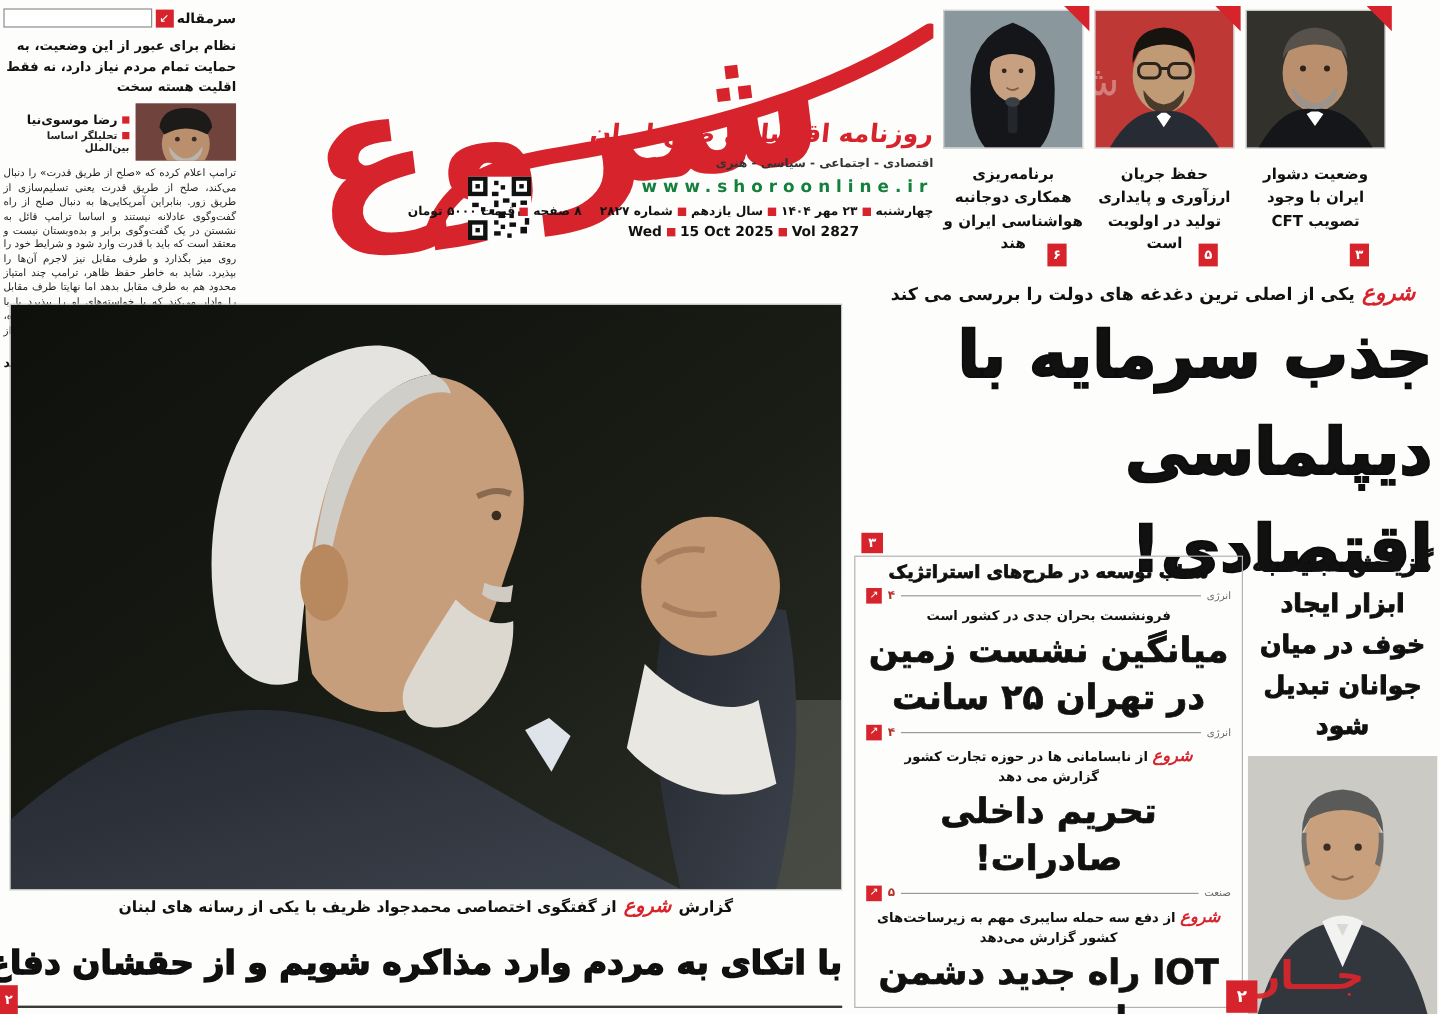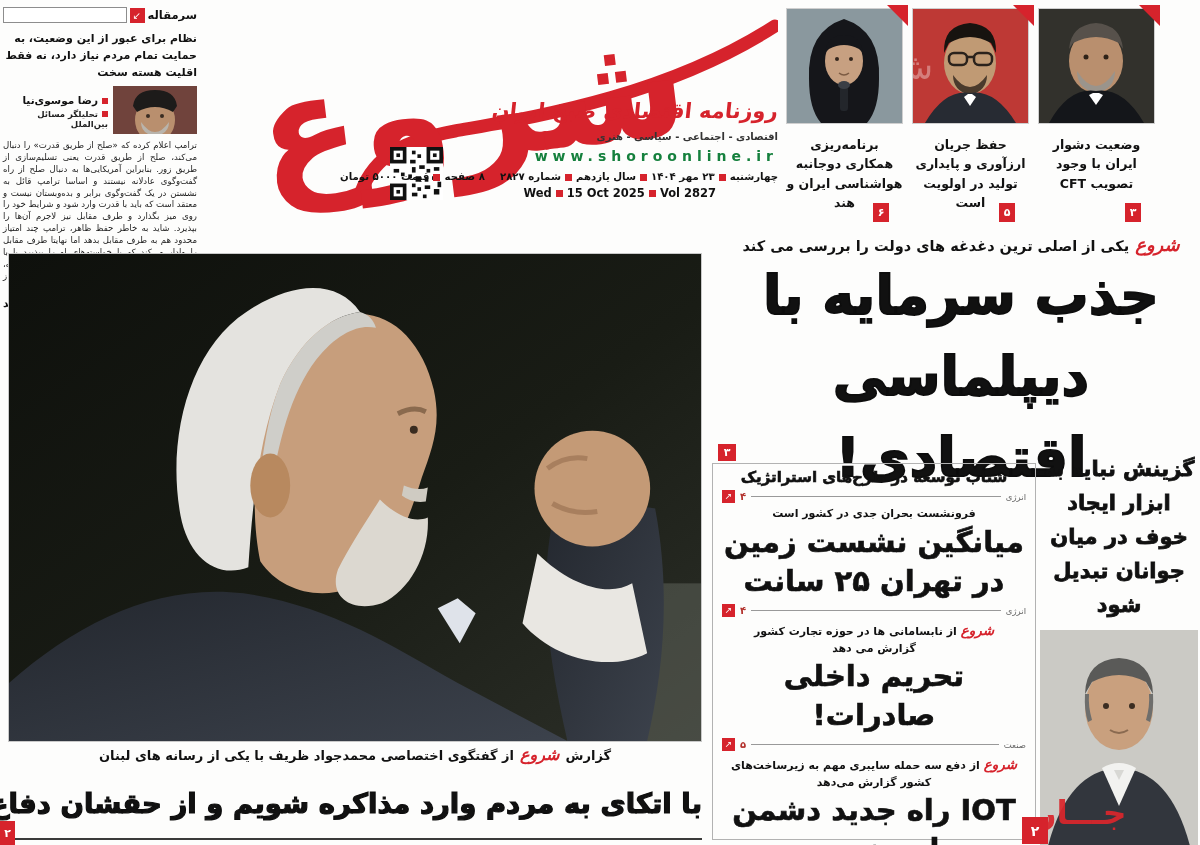--- a/index.html
+++ b/index.html
@@ -36,21 +36,21 @@
   .tb{top:8px;width:117px;height:214px;text-align:center;}
   .tb-photo{width:115px;height:114px;border:1px solid #cfcfcf;}
   .tb-title{font-size:12.5px;font-weight:bold;line-height:1.55;margin-top:7px;}
   .tb-corner{position:absolute;top:-3px;right:-5px;width:0;height:0;border-top:21px solid #d6232c;border-left:21px solid transparent;}
   .tb-badge{position:absolute;bottom:0;right:14px;width:16px;height:19px;font-size:11px;}
   
   #lead{left:728px;top:234px;width:466px;text-align:center;}
   .lead-kicker{font-size:14.5px;font-weight:bold;display:flex;justify-content:center;align-items:baseline;gap:6px;}
   .brand-word{color:#d6232c;font-style:italic;font-weight:bold;}
   .lead-kicker .brand-word{font-size:18px;}
-  .lead-title{font-size:54px;line-height:81px;font-weight:bold;-webkit-text-stroke:1.8px #0d0d0d;letter-spacing:-1px;}
+  .lead-title{font-size:54px;line-height:81px;font-weight:bold;-webkit-text-stroke:1.8px #0d0d0d;letter-spacing:-1px;text-align:right;}
   #lead-badge{left:718px;top:444px;width:18px;height:17px;font-size:11px;}
   
   #newscol{left:712px;top:463px;width:324px;height:377px;border:1px solid #b2b2b2;box-sizing:border-box;padding:3px 9px 0;}
   .item{text-align:center;}
   .kicker{font-size:11px;font-weight:bold;line-height:1.5;}
   .kicker .brand-word{font-size:13.5px;}
   .hl{font-weight:bold;line-height:1.35;-webkit-text-stroke:0.6px #111;}
   .hl-a{font-size:15px;}
   .hl-b{font-size:29px;}
   .divider{display:flex;align-items:center;gap:5px;margin:3px 0 3px;}
@@ -67,21 +67,21 @@
              line-height:62px;white-space:nowrap;-webkit-text-stroke:1.2px #0d0d0d;}
   #zrule{left:14px;top:838px;width:688px;border-top:2px solid #3a3a3a;}
   #zbadge{left:0;top:821px;width:15px;height:24px;font-size:11px;}
   
   #side{left:1040px;top:452px;width:158px;text-align:center;}
   .side-title{font-size:21px;font-weight:bold;line-height:1.62;-webkit-text-stroke:0.8px #111;}
   .side-photo{width:158px;height:216px;margin-top:8px;}
   #side-badge{left:1022px;top:817px;width:26px;height:27px;font-size:14px;z-index:5;}
   
   #watermark{left:1027px;top:790px;width:110px;height:46px;z-index:4;color:#d9262c;opacity:.93;
-             font-weight:bold;font-size:33px;line-height:46px;text-align:center;letter-spacing:-1px;}
+             font-weight:bold;font-size:33px;line-height:46px;letter-spacing:-1px;}
 </style>
 </head>
 <body>
 
 <div class="page">
 
   <div class="abs" id="editorial">
     <div class="ed-head">
       <span class="ed-label">سرمقاله</span>
       <span class="ed-icon">↙</span>
@@ -93,21 +93,21 @@
         <rect width="84" height="48" fill="#7d4a41"></rect>
         <rect width="84" height="48" fill="#5d3a35" opacity=".4"></rect>
         <ellipse cx="42" cy="34" rx="20" ry="22" fill="#b98f6e"></ellipse>
         <path d="M20,20 Q22,4 42,4 Q62,4 64,20 L60,26 Q42,16 24,26 Z" fill="#1d1b1a"></path>
         <path d="M28,36 Q42,56 56,36 Q56,48 42,50 Q28,48 28,36 Z" fill="#b9b4ac"></path>
         <circle cx="35" cy="30" r="2" fill="#3a2c22"></circle>
           <circle cx="49" cy="30" r="2" fill="#3a2c22"></circle>
       </svg>
       <div class="ed-auth">
         <div class="ed-name"><span class="bullet"></span><span>رضا موسوی‌نیا</span></div>
-        <div class="ed-role"><span class="bullet"></span><span>تحلیلگر مسائل بین‌الملل</span></div>
+        <div class="ed-role"><span class="bullet"></span><span>تحلیلگر اساسا بین‌الملل</span></div>
       </div>
     </div>
     <div class="ed-body">ترامپ اعلام کرده که «صلح از طریق قدرت» را دنبال می‌کند، صلح از طریق قدرت یعنی تسلیم‌سازی از طریق زور. بنابراین آمریکایی‌ها به دنبال صلح از راه گفت‌وگوی عادلانه نیستند و اساسا ترامپ قائل به نشستن در یک گفت‌وگوی برابر و بده‌وبستان نیست و معتقد است که باید با قدرت وارد شود و شرایط خود را روی میز بگذارد و طرف مقابل نیز لاجرم آن‌ها را بپذیرد. شاید به خاطر حفظ ظاهر، ترامپ چند امتیاز محدود هم به طرف مقابل بدهد اما نهایتا طرف مقابل را وادار می‌کند که یا خواسته‌های او را بپذیرد یا با هزینه‌های جنگ رو به رو شود. تا پیش از جنگ ۱۲ روزه، اولویت آمریکایی‌ها در رابطه با ایران، بهره‌گیری از دیپلماسی بود</div>
     <div class="ed-foot">درهمین صفحه بخوانید</div>
   </div>
 
   <svg class="abs" id="logo" viewBox="0 0 585 226">
     <path d="M582,26 C470,98 335,118 262,131 C214,140 182,154 168,192" fill="none" stroke="#d6232c" stroke-width="13" stroke-linecap="round"></path>
     <text x="285" y="158" text-anchor="middle" font-family="DejaVu Sans" font-weight="bold" font-size="148" fill="#d6232c" transform="rotate(-7 285 158)">شروع</text>
   </svg>

